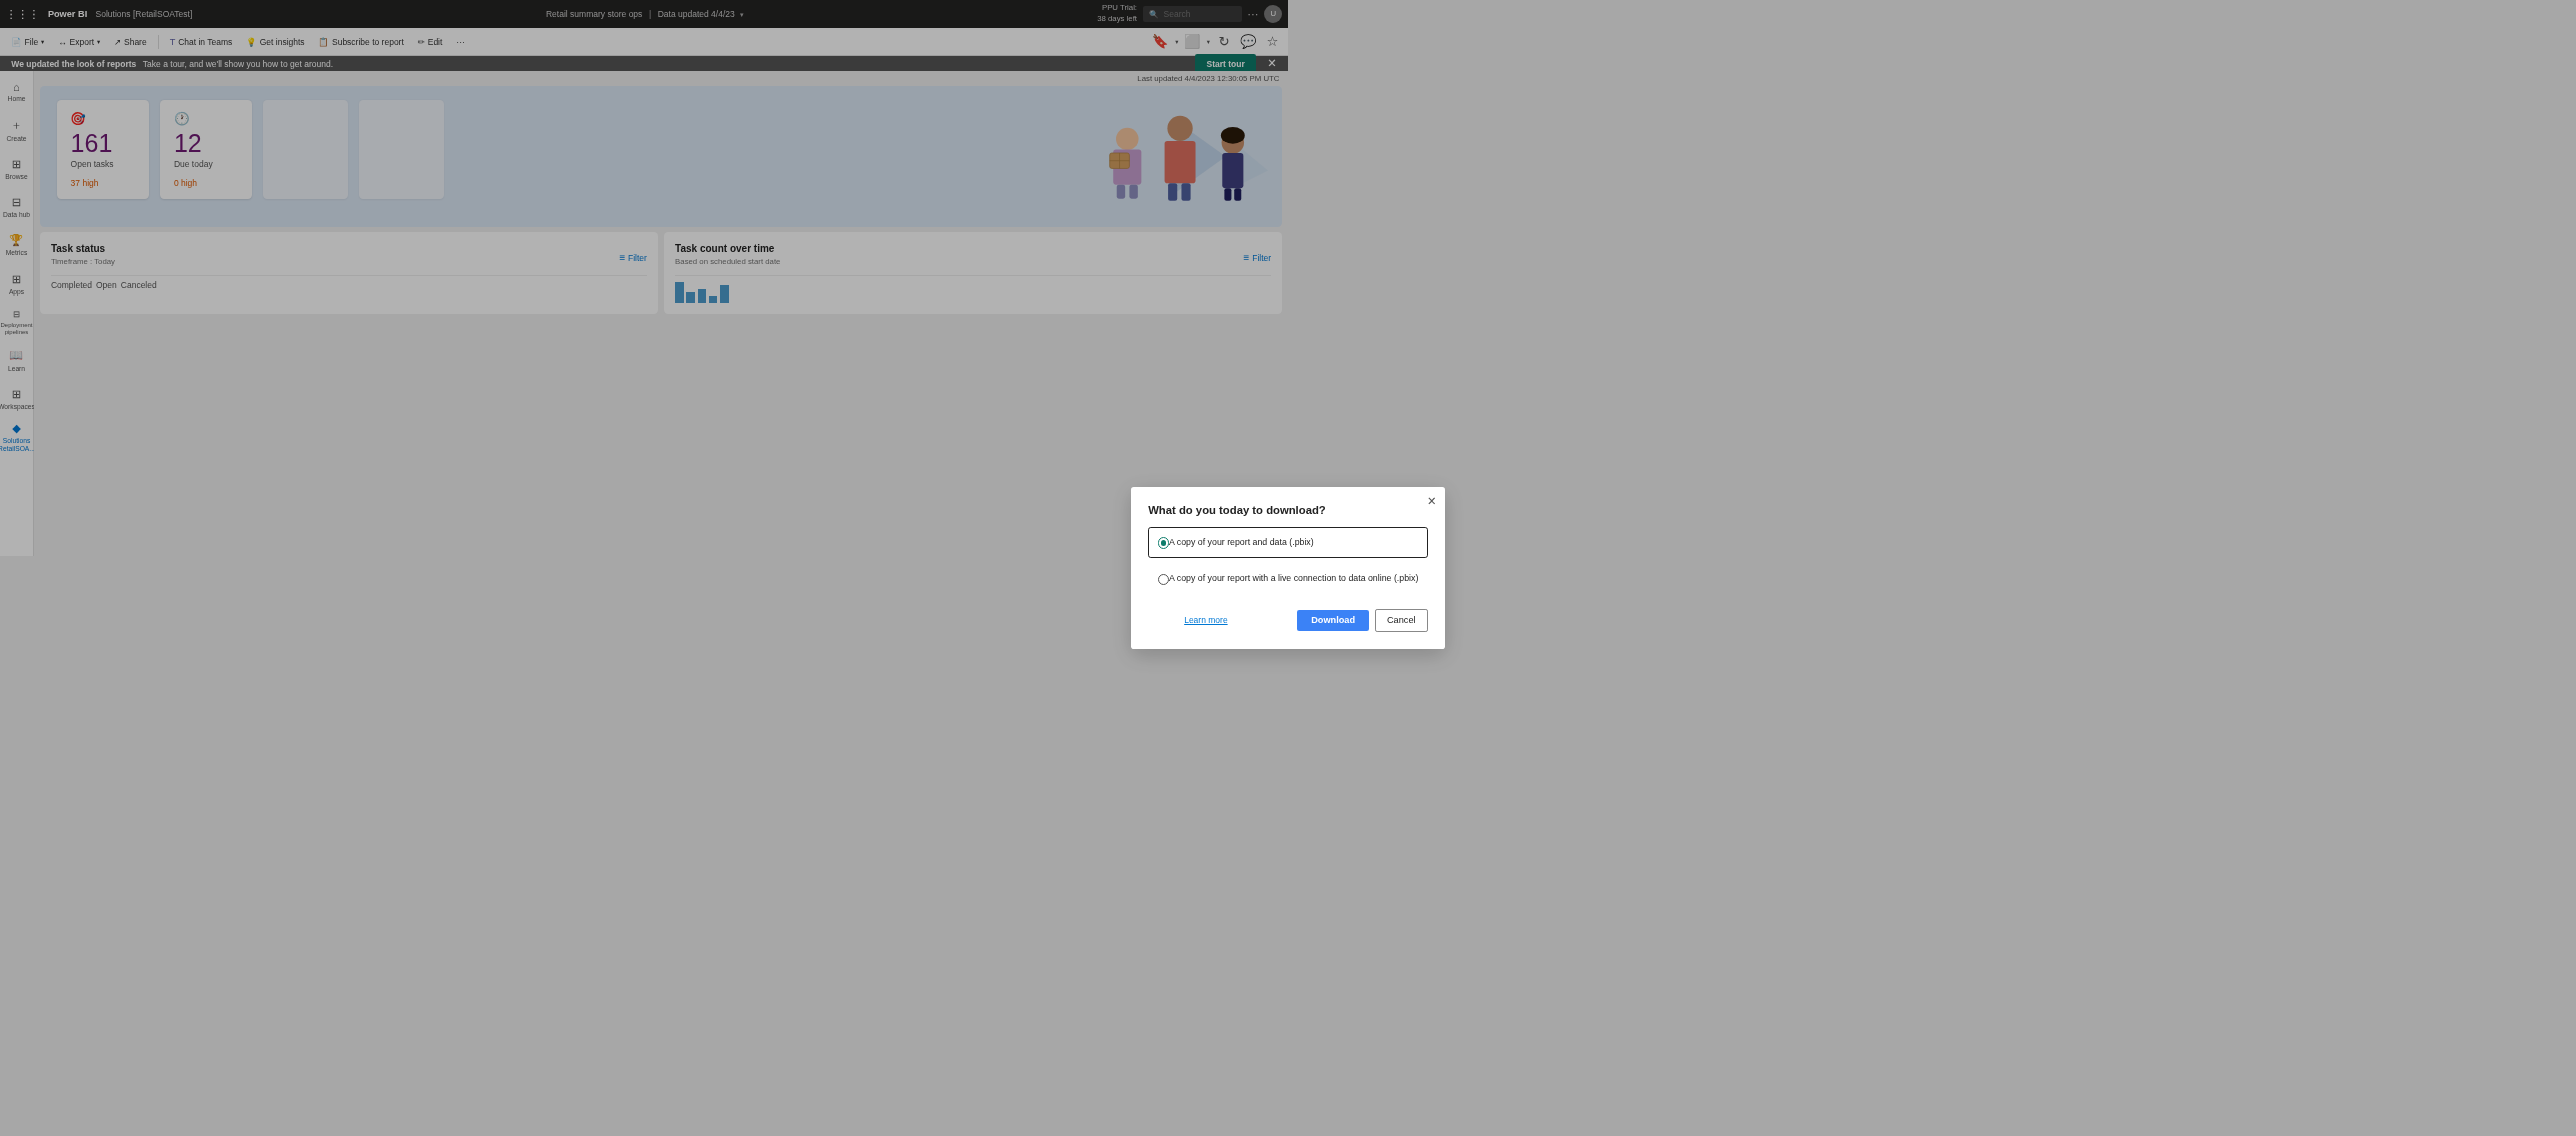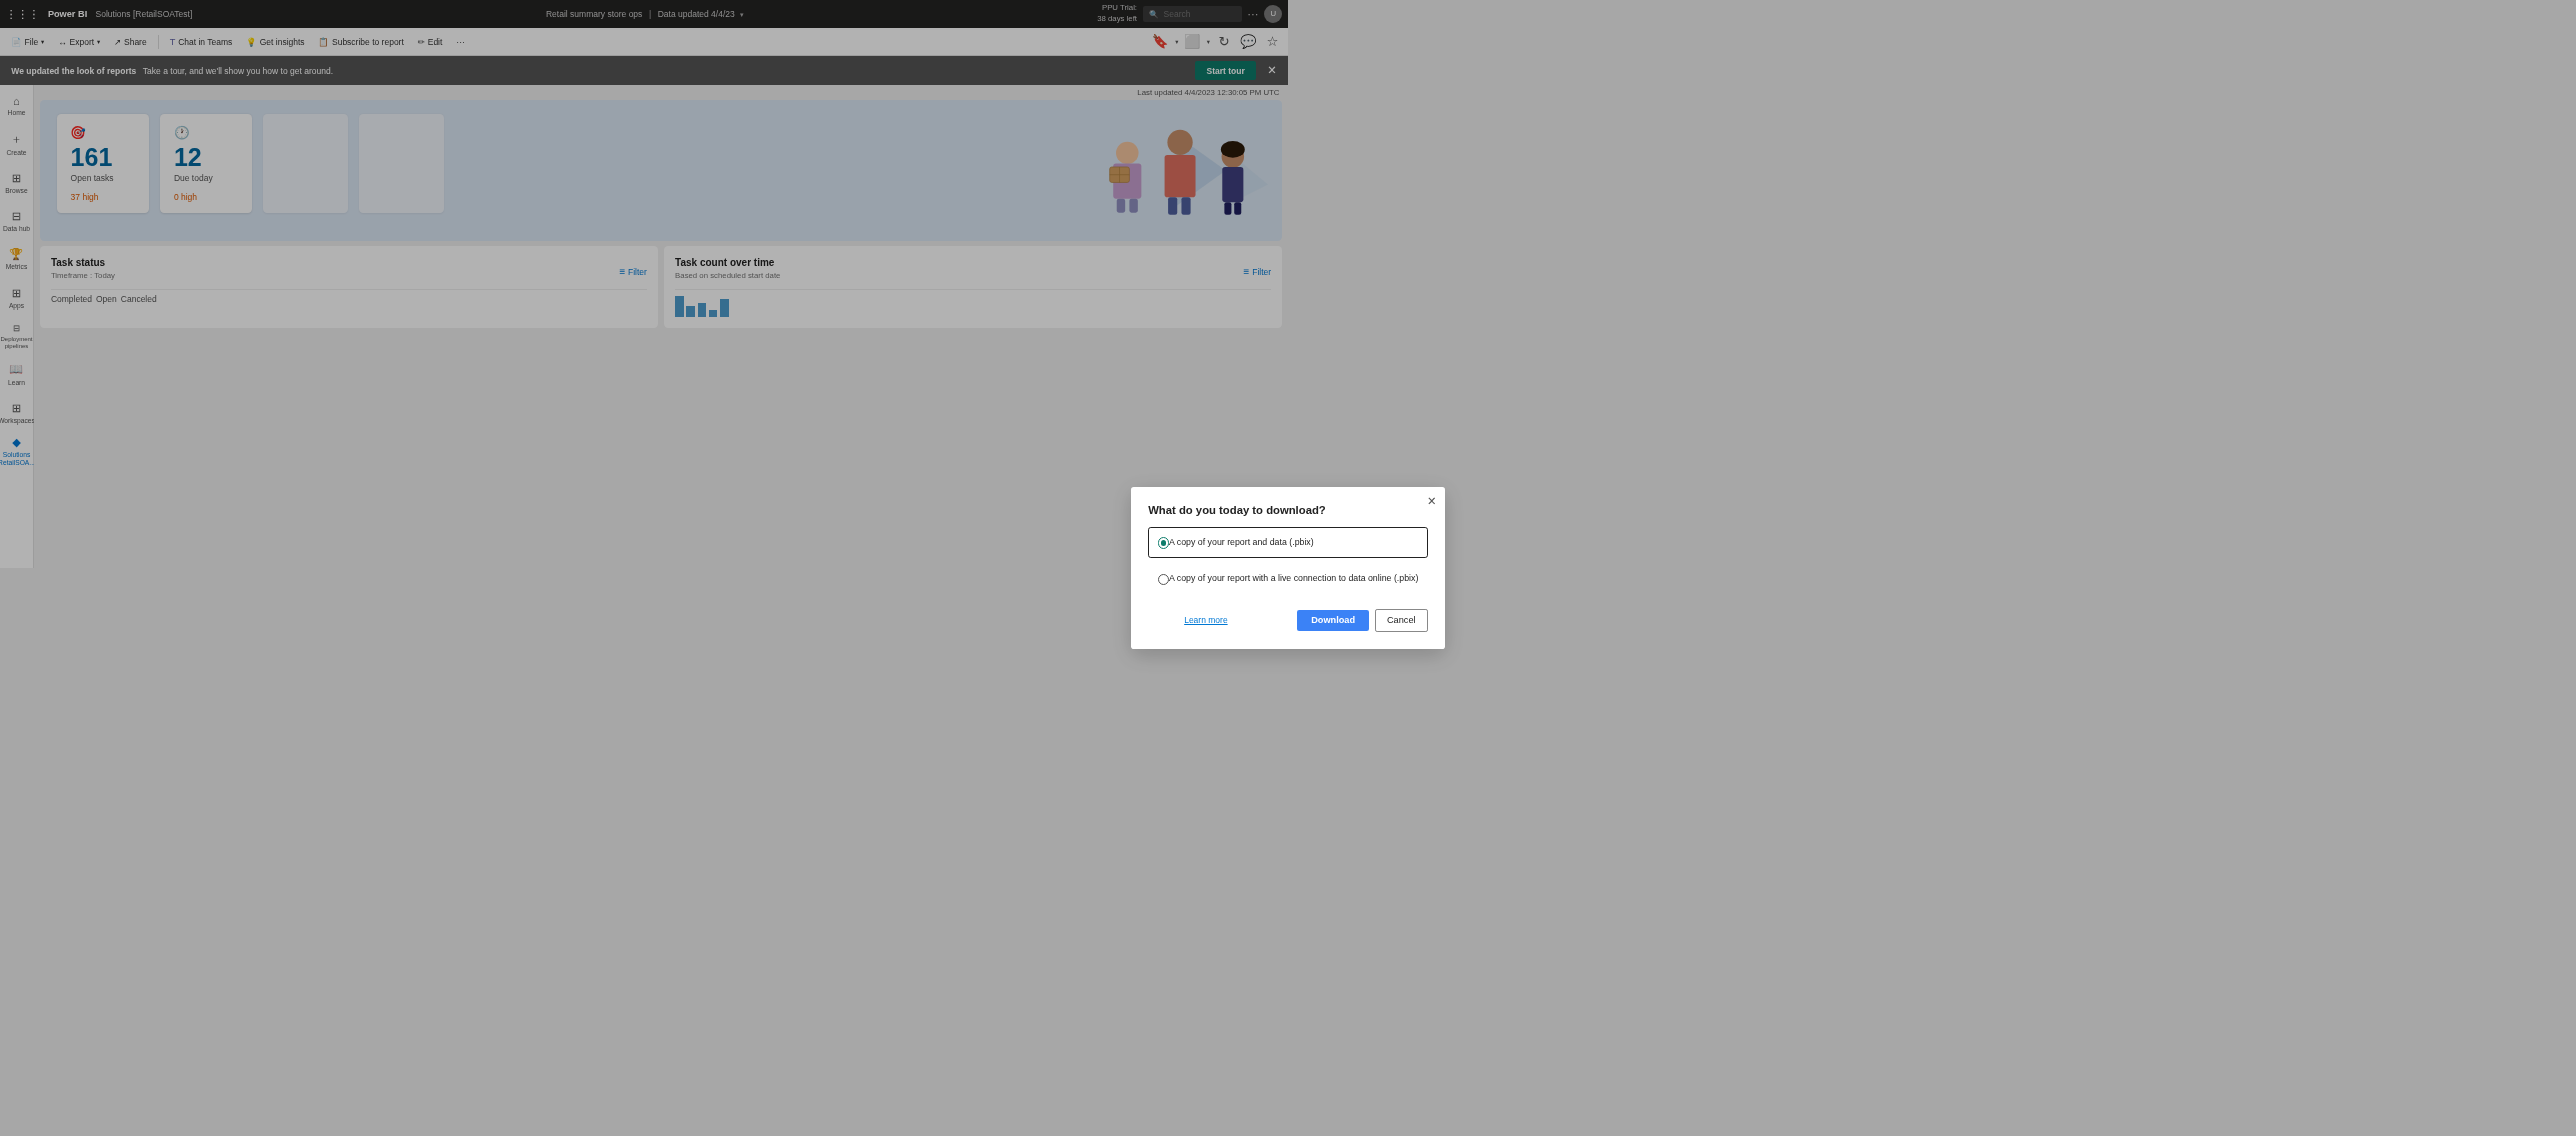--- a/index.html
+++ b/index.html
@@ -39,21 +39,21 @@
     .toolbar-sep { width: 0.7px; height: 14px; background: #ddd; margin: 0 2.8px; }
     .toolbar-right { margin-left: auto; display: flex; align-items: center; gap: 4.2px; }
     .toolbar-icon-btn {
       width: 20px; height: 20px; border: none; background: none; cursor: pointer;
       display: flex; align-items: center; justify-content: center; color: #555; border-radius: 2.1px;
     }
 
     
     .banner {
       background: #555555; color: #fff; padding: 5.6px 11.3px;
-      display: flex; align-items: center; gap: 5.6px; height: 29px;
+      display: flex; align-items: center; gap: 5.6px; height: 15px;
     }
     .banner-text { font-size: 8.5px; flex: 1; }
     .banner-text strong { font-weight: 600; }
     .banner-start-tour {
       background: #0e7c6b; color: #fff; border: none; border-radius: 2.1px;
       padding: 4.2px 11.3px; font-size: 8.5px; font-weight: 600; cursor: pointer;
     }
     .banner-close { color: #fff; background: none; border: none; cursor: pointer; font-size: 11.3px; margin-left: 5.6px; }
 
     
@@ -83,21 +83,21 @@
       background: #dce8f5; margin: 0 5.6px 5.6px 5.6px; border-radius: 4.2px; padding: 14px 17px;
       min-height: 141px; position: relative; overflow: hidden;
     }
     .highlights-title { font-size: 12.7px; font-weight: 400; color: #222; margin-bottom: 11.3px; }
     .highlights-cards { display: flex; gap: 11.3px; }
     .highlight-card {
       background: #fff; border-radius: 4.2px; padding: 11.3px 14px; min-width: 92px; min-height: 85px;
       display: flex; flex-direction: column; align-items: flex-start; gap: 2.8px; box-shadow: 0 0.7px 2.1px rgba(0,0,0,0.1);
     }
     .highlight-card .card-icon { font-size: 12.7px; color: #555; margin-bottom: 2.8px; }
-    .highlight-card .card-number { font-size: 25px; font-weight: 700; color: #0369a1; line-height: 1; }
+    .highlight-card .card-number { font-size: 25px; font-weight: 400; color: #701a75; line-height: 1; }
     .highlight-card .card-label { font-size: 8.5px; color: #555; }
     .highlight-card .card-sub { font-size: 8.5px; color: #e05a00; margin-top: 5.6px; font-weight: 500; }
 
     
     .illustration {
       position: absolute; right: 14px; top: 7px; bottom: 7px; width: 211px;
       display: flex; align-items: center; justify-content: flex-end;
     }
     
 

